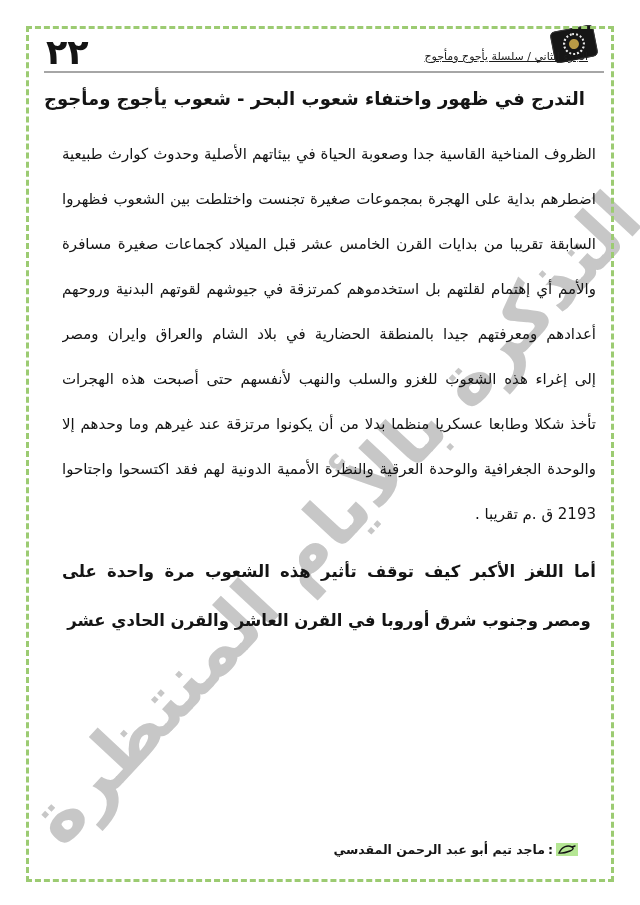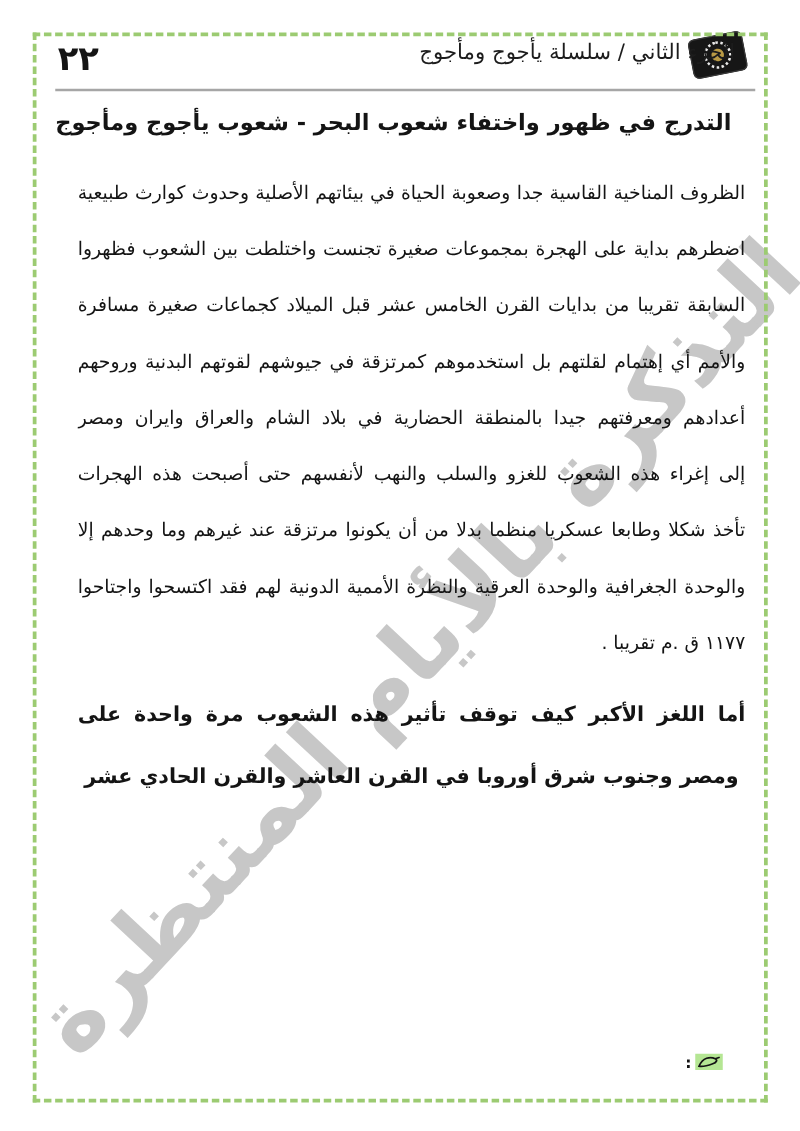--- a/index.html
+++ b/index.html
@@ -7,36 +7,37 @@
     position:relative;width:640px;height:905px;background:#ffffff;
     font-family:"DejaVu Sans", sans-serif;color:#141414;overflow:hidden;
   }
   
   .frame{
     position:absolute;left:26px;top:26px;width:588px;height:856px;
     box-sizing:border-box;border:3px dashed #9ccb72;pointer-events:none;z-index:3;
   }
   
   .pageno{
-    position:absolute;left:46px;top:32px;font-size:27px;font-weight:bold;
+    position:absolute;left:46px;top:32px;font-size:35px;font-weight:bold;
     direction:rtl;z-index:2;letter-spacing:4px;
   }
   .logo{
     position:absolute;left:552px;top:28px;width:44px;height:32px;background:#161616;
     border-radius:5px;transform:rotate(-11deg);display:flex;align-items:center;
     justify-content:center;z-index:2;box-shadow:0 0 0 1px #3a3a3a inset;
   }
   .logo .ring{
     width:22px;height:22px;border-radius:50%;border:2px dotted #e8e8e8;
     display:flex;align-items:center;justify-content:center;box-sizing:border-box;
   }
   .logo .core{width:10px;height:10px;border-radius:50%;background:#b99a45;}
   .series{
-    position:absolute;right:52px;top:32px;font-size:17px;direction:rtl;z-index:2;
+    position:absolute;right:52px;top:50px;font-size:11px;direction:rtl;z-index:2;
     color:#1c1c1c;
+    text-decoration:underline;
   }
   .rule{position:absolute;left:44px;top:71px;width:560px;height:2px;background:#a6a6a6;z-index:2;}
   
   .heading{
     position:absolute;right:44px;top:88px;width:552px;direction:rtl;text-align:left;
     font-size:18px;font-weight:bold;z-index:2;
   }
   
   .bodytext{position:absolute;left:62px;top:132px;width:534px;direction:rtl;z-index:2;}
   .line{
@@ -92,30 +93,31 @@
 
   <div class="bodytext">
     <div class="line">الظروف المناخية القاسية جدا وصعوبة الحياة في بيئاتهم الأصلية وحدوث كوارث طبيعية وقلة الطعام</div>
     <div class="line">اضطرهم بداية على الهجرة بمجموعات صغيرة تجنست واختلطت بين الشعوب فظهروا في الحضارات</div>
     <div class="line">السابقة تقريبا من بدايات القرن الخامس عشر قبل الميلاد كجماعات صغيرة مسافرة ولم تعرهم الحضارات</div>
     <div class="line">والأمم أي إهتمام لقلتهم بل استخدموهم كمرتزقة في جيوشهم لقوتهم البدنية وروحهم القتالية ومع الأيام وزيادة</div>
     <div class="line">أعدادهم ومعرفتهم جيدا بالمنطقة الحضارية في بلاد الشام والعراق وايران ومصر وجنوب شرق أوروبا أدى</div>
     <div class="line">إلى إغراء هذه الشعوب للغزو والسلب والنهب لأنفسهم حتى أصبحت هذه الهجرات متتالية لا تكل ولا تمل</div>
     <div class="line">تأخذ شكلا وطابعا عسكريا منظما بدلا من أن يكونوا مرتزقة عند غيرهم وما وحدهم إلا وحدة الحال</div>
     <div class="line">والوحدة الجغرافية والوحدة العرقية والنظرة الأممية الدونية لهم فقد اكتسحوا واجتاحوا العالم القديم كله سنة</div>
-    <div class="line lastline">١١٧٧ ق .م تقريبا .</div>
+    <div class="line lastline">2193 ق .م تقريبا .</div>
 
     <div class="question">
       <div class="qline">أما اللغز الأكبر كيف توقف تأثير هذه الشعوب مرة واحدة على منطقة بلاد الشام والعراق وايران</div>
       <div class="qline centered">ومصر وجنوب شرق أوروبا في القرن العاشر والقرن الحادي عشر قبل الميلاد ؟</div>
     </div>
   </div>
 
   <div class="footer">
     <span class="sig">
       <svg width="18" height="10" viewBox="0 0 18 10" xmlns="http://www.w3.org/2000/svg">
         <path d="M1 8 C4 1 10 0 14 2 C16 3 15 5 12 6 C8 7.5 4 8.5 1 8 Z M14 2 L17 1" fill="none" stroke="#141414" stroke-width="1.4" stroke-linecap="round"></path>
       </svg>
     </span>
     <span>:</span>
+    <span>ماجد تيم أبو عبد الرحمن المقدسي</span>
   </div>
 
 </div>
 
 </body></html>

